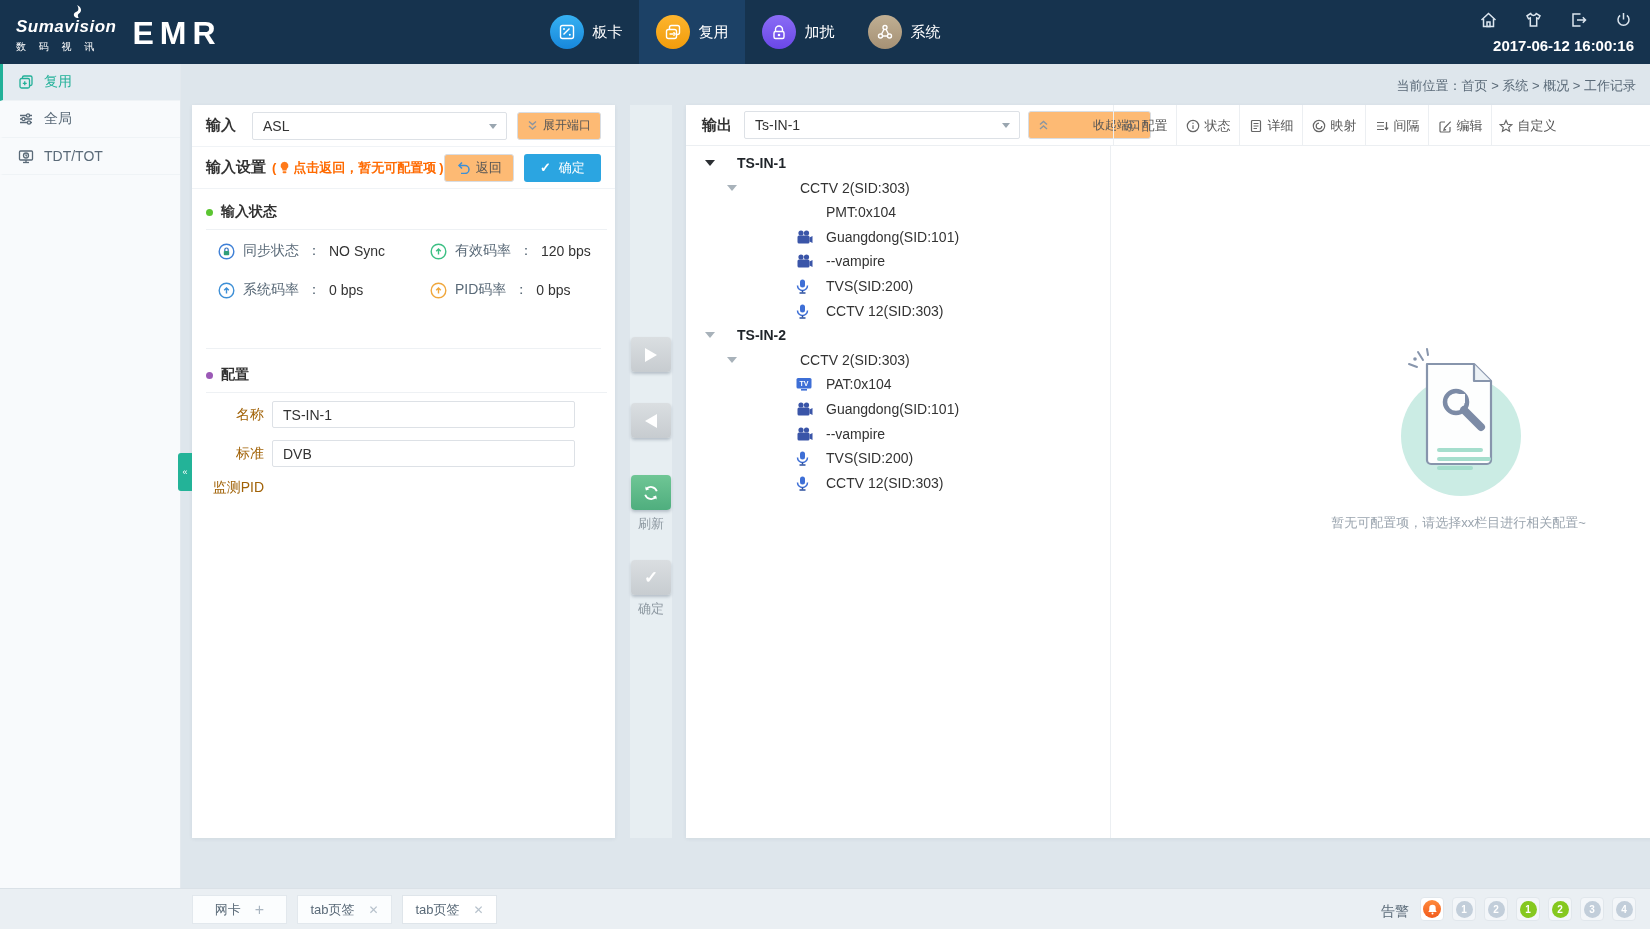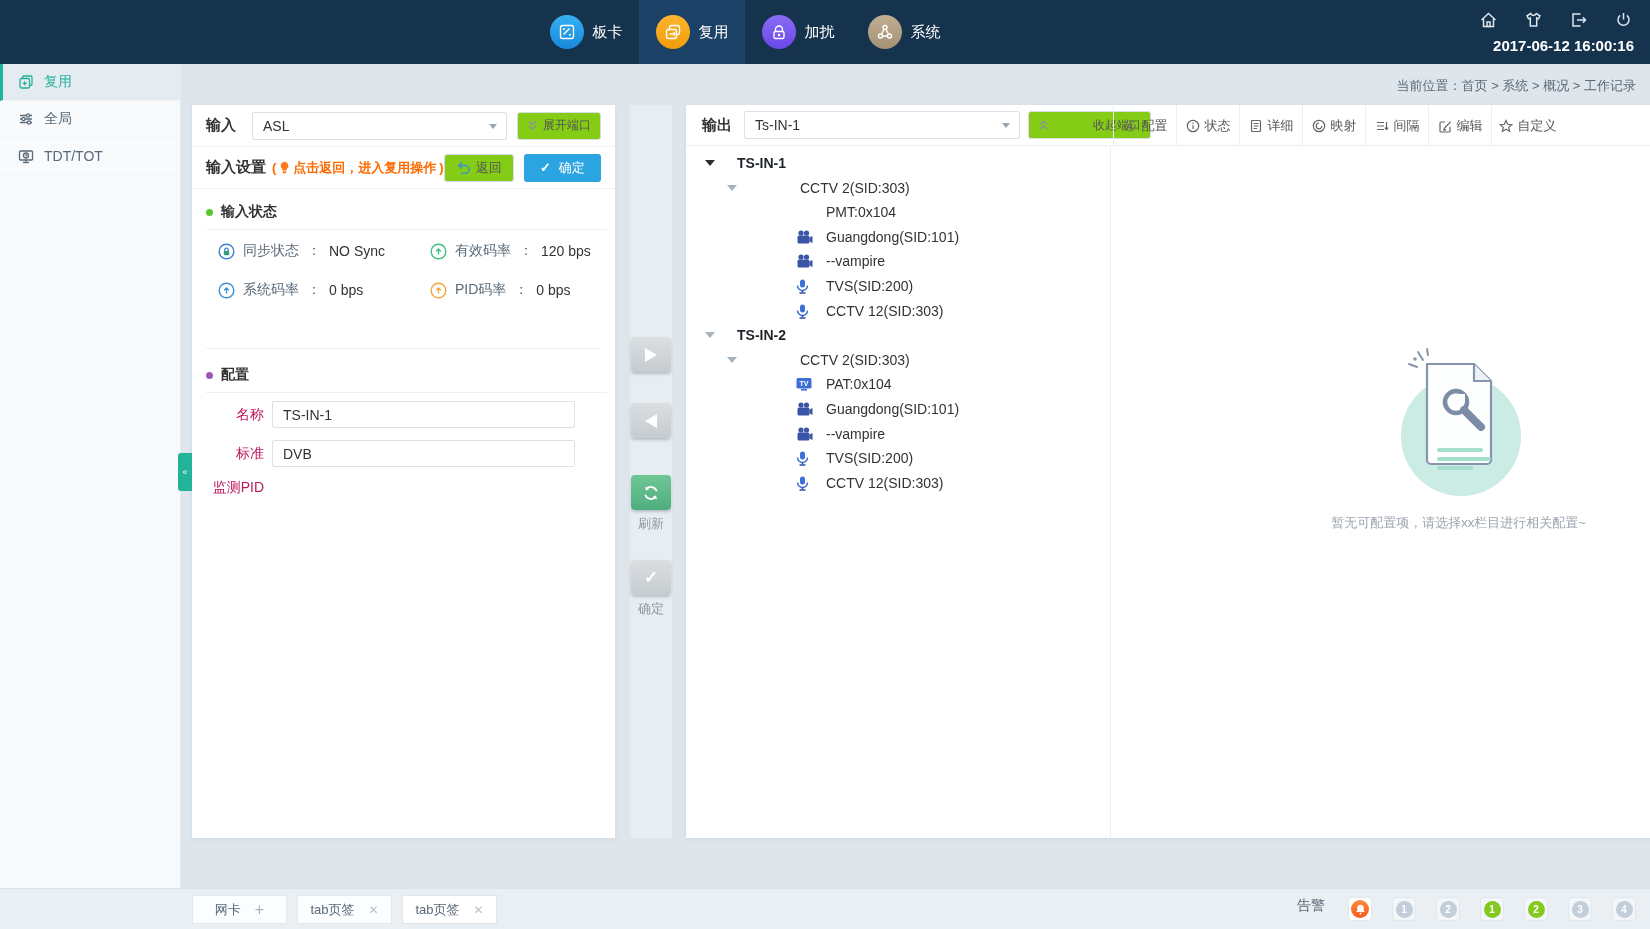--- a/index.html
+++ b/index.html
@@ -44,21 +44,21 @@
   
   .input-panel { left:192px; top:105px; width:423px; height:733px; }
   .ip-row1 { position:absolute; left:0; top:0; right:0; height:42px; display:flex; align-items:center;
     padding:0 14px; border-bottom:1px solid #F0F3F6; }
   .ip-title { font-size:15px; font-weight:bold; color:#333; width:46px; flex:none; }
   .select { position:relative; height:28px; border:1px solid #DDE1E6; border-radius:2px; background:#fff;
     display:flex; align-items:center; padding:0 26px 0 10px; font-size:14px; color:#333; cursor:pointer; }
   .caret { position:absolute; right:9px; top:50%; margin-top:-2px; width:0; height:0;
     border:4.5px solid transparent; border-top:5.5px solid #9AA6B0; }
   .ip-row1 .select { flex:1; }
-  .btn-ghost { height:28px; border:1px solid #D8DDE3; border-radius:3px; background:#84cc16;
+  .btn-ghost { height:28px; border:1px solid #D8DDE3; border-radius:3px; background:#fdba74;
     display:inline-flex; align-items:center; justify-content:center; gap:5px; padding:0 9px;
     font-size:12px; color:#555; cursor:pointer; flex:none; }
   .ip-row1 .btn-ghost { margin-left:10px; }
   .ip-row2 { position:absolute; left:0; top:42px; right:0; height:42px; display:flex; align-items:center;
     padding:0 14px; border-bottom:1px solid #F0F3F6; }
   .ip-set-title { font-size:15px; font-weight:bold; color:#333; flex:none; }
   .hint { color:#FF6A00; font-size:13px; font-weight:bold; margin-left:6px; display:flex; align-items:center; gap:3px; white-space:nowrap; }
   .btn-back { margin-left:auto; width:70px; height:28px; font-size:13px; }
   .btn-ok { width:84px; height:28px; background:#2BA5E1; color:#fff; border-radius:3px; margin-left:10px;
     display:flex; align-items:center; justify-content:center; gap:8px; font-size:13px; cursor:pointer; }
@@ -69,21 +69,21 @@
   .dot-green { background:#5BC531; } .dot-purple { background:#9B59B6; }
   .sec-line { border-top:1px solid #EEF1F4; margin-top:2px; }
   .sec-status { top:92px; } .sec-config { top:255px; }
   .mid-line { position:absolute; left:14px; right:14px; top:243px; border-top:1px solid #EEF1F4; }
   .status-grid { position:absolute; left:26px; right:10px; top:135px; display:grid;
     grid-template-columns:212px 1fr; row-gap:17px; }
   .st-item { height:22px; display:flex; align-items:center; gap:8px; font-size:14px; color:#5A6A78; }
   .st-item .st-value { color:#333; }
   .cfg-rows { position:absolute; left:0; right:40px; top:296px; }
   .cfg-row { display:flex; align-items:center; margin-bottom:12px; }
-  .cfg-label { width:72px; text-align:right; margin-right:8px; font-size:14px; color:#be185d; flex:none; }
+  .cfg-label { width:72px; text-align:right; margin-right:8px; font-size:14px; color:#a16207; flex:none; }
   .cfg-input { flex:1; height:27px; border:1px solid #DDE1E6; border-radius:2px; background:#fff;
     display:flex; align-items:center; padding:0 10px; font-size:14px; color:#333; position:relative; }
   .collapse-handle { position:absolute; left:-14px; top:348px; width:14px; height:38px; background:#23B398;
     color:#fff; border-radius:3px 0 0 3px; display:flex; align-items:center; justify-content:center;
     font-size:9px; cursor:pointer; }
 
   
   .transfer { position:absolute; left:630px; top:105px; width:42px; height:733px; background:#E7EEF2; }
   .tr-btn { position:absolute; left:1px; width:40px; height:35px; border-radius:4px;
     display:flex; align-items:center; justify-content:center; box-shadow:0 2px 3px rgba(40,60,80,.25); cursor:pointer; }
@@ -123,35 +123,47 @@
 
   
   .footer { position:absolute; left:0; bottom:0; width:1650px; height:41px; background:#EAEFF3; border-top:1px solid #DAE1E7; }
   .ftabs { position:absolute; left:192px; top:6px; display:flex; gap:10px; }
   .ftab { height:29px; min-width:95px; background:#FBFDFE; border:1px solid #E2E8ED;
     display:flex; align-items:center; justify-content:center; gap:14px; padding:0 12px;
     font-size:13px; color:#5A6A78; cursor:pointer; }
   .ftab.active { background:#fff; border-color:#DFE5EA; }
   .ftab .plus { color:#A9B5C0; font-size:16px; line-height:1; }
   .ftab .x { color:#B6C1CB; font-size:12px; }
-  .falarm { position:absolute; right:14px; top:8px; display:flex; align-items:flex-start; gap:20px; }
+  .falarm { position:absolute; right:14px; top:8px; display:flex; align-items:flex-end; gap:8px; }
   .falarm-label { font-size:14px; color:#5A6A78; margin-right:3px; }
   .badge { width:24px; height:24px; border-radius:4px; background:#F3F6F9; border:1px solid #E1E7EC;
     display:flex; align-items:center; justify-content:center; cursor:pointer; }
   .badge .c { width:17px; height:17px; border-radius:50%; display:flex; align-items:center; justify-content:center;
     font-size:10px; font-weight:bold; color:#fff; }
   .c-gray { background:#C2CEDA; } .c-green { background:#85C81F; }
   .alarm-badge { background:#fff; }
   .alarm-circle { width:18px; height:18px; border-radius:50%; background:linear-gradient(#FF8A3C,#F25A1C);
     display:flex; align-items:center; justify-content:center; }
 </style>
 </head>
 <body>
 
 <div class="topbar">
+  <div class="logo">
+    <div class="brand">
+      <span class="swan">
+        <svg width="18" height="16" viewBox="0 0 18 16">
+            <path d="M9 15 C5 14 5 10 8 9 C11 8 11 5 9 2 C14 4 14 9 11 10.5 C9.5 11.2 9.6 13 10.6 15 Z" fill="#fff"></path>
+          </svg>
+      </span>
+      <span class="brand-name">Sumavision</span>
+      <span class="brand-sub">数 码 视 讯</span>
+    </div>
+    <span class="product">EMR</span>
+  </div>
 
   <div class="nav">
     <div class="nav-tab">
       <span class="nav-ic ic-board">
         <svg width="18" height="18" viewBox="0 0 18 18" fill="none" stroke="#fff" stroke-width="1.4">
           <rect x="2.5" y="2.5" width="13" height="13" rx="2"></rect>
             <path d="M5.5 11.5 L11.5 5.5"></path>
             <circle cx="6" cy="6" r="1" fill="#fff" stroke="none"></circle>
             <circle cx="11.8" cy="11.8" r="1" fill="#fff" stroke="none"></circle>
         </svg>
@@ -268,21 +280,21 @@
   </div>
 
   <div class="ip-row2">
     <span class="ip-set-title">输入设置</span>
     <span class="hint">
       <span>(</span>
       <svg width="11" height="13" viewBox="0 0 11 13">
         <path d="M5.5 0.8 a4 4 0 0 1 2.3 7.2 l-0.3 1.4 h-4 L3.2 8 A4 4 0 0 1 5.5 0.8 Z" fill="#FF7A1A"></path>
         <rect x="3.6" y="10.2" width="3.8" height="2" rx="0.8" fill="#FF7A1A"></rect>
       </svg>
-      <span>点击返回，进入复用操作</span>
+      <span>点击返回，暂无可配置项</span>
       <span>)</span>
     </span>
     <div class="btn-ghost btn-back">
       <svg width="15" height="13" viewBox="0 0 15 13" fill="none" stroke="#3D8FD6" stroke-width="1.5">
         <path d="M3.5 4.5 H9 a4 4 0 0 1 0 8 H5"></path>
           <path d="M6 1.5 L3 4.5 6 7.5"></path>
       </svg>
       <span>返回</span>
     </div>
     <div class="btn-ok">

